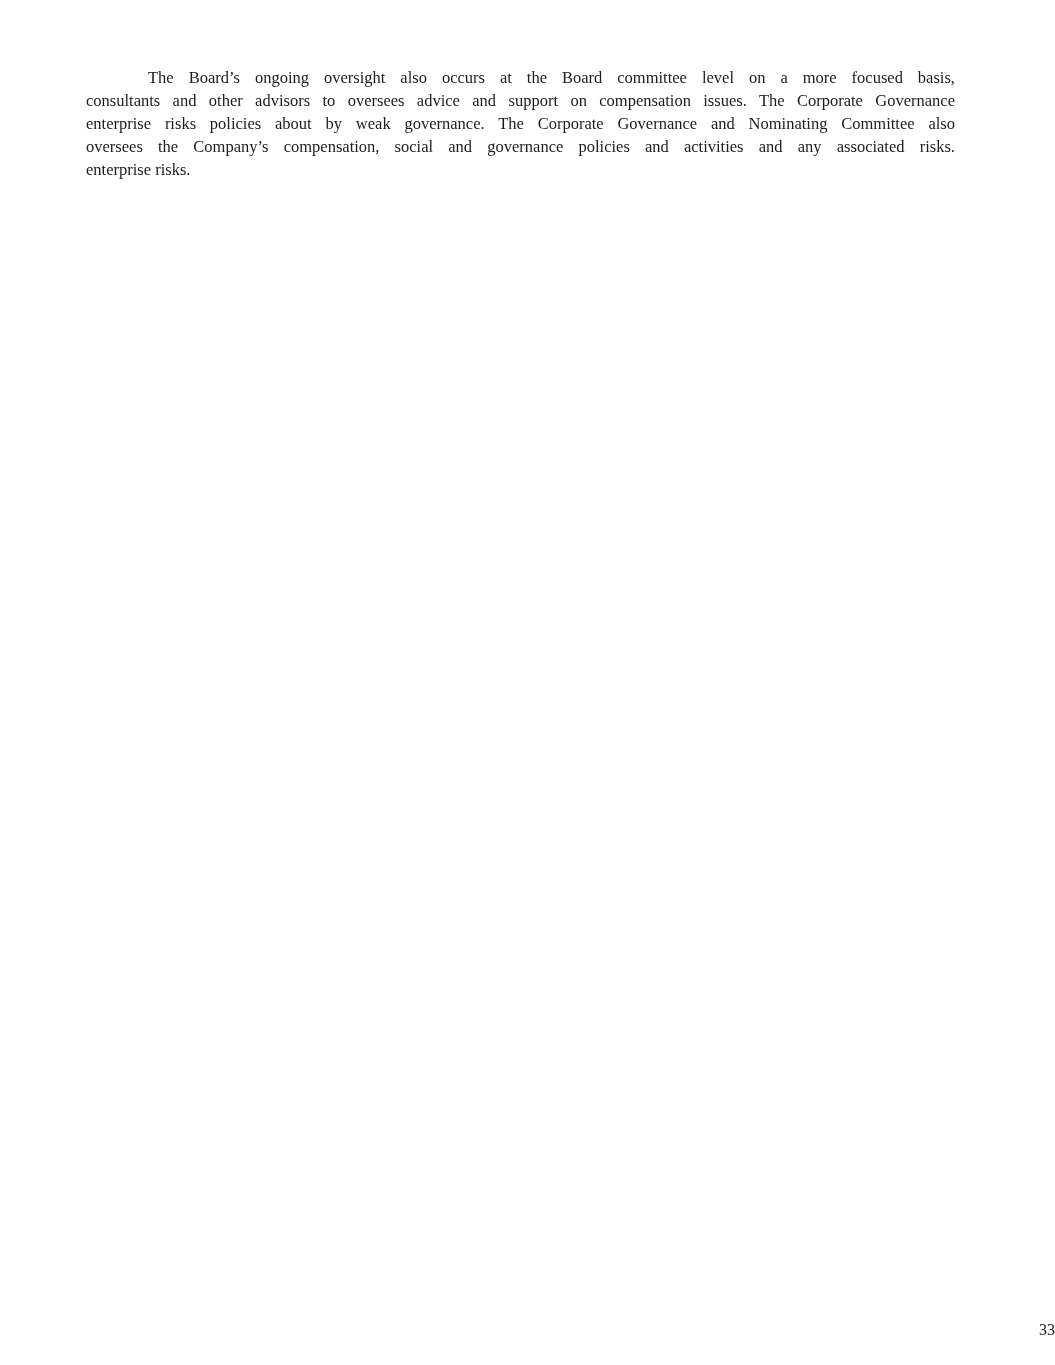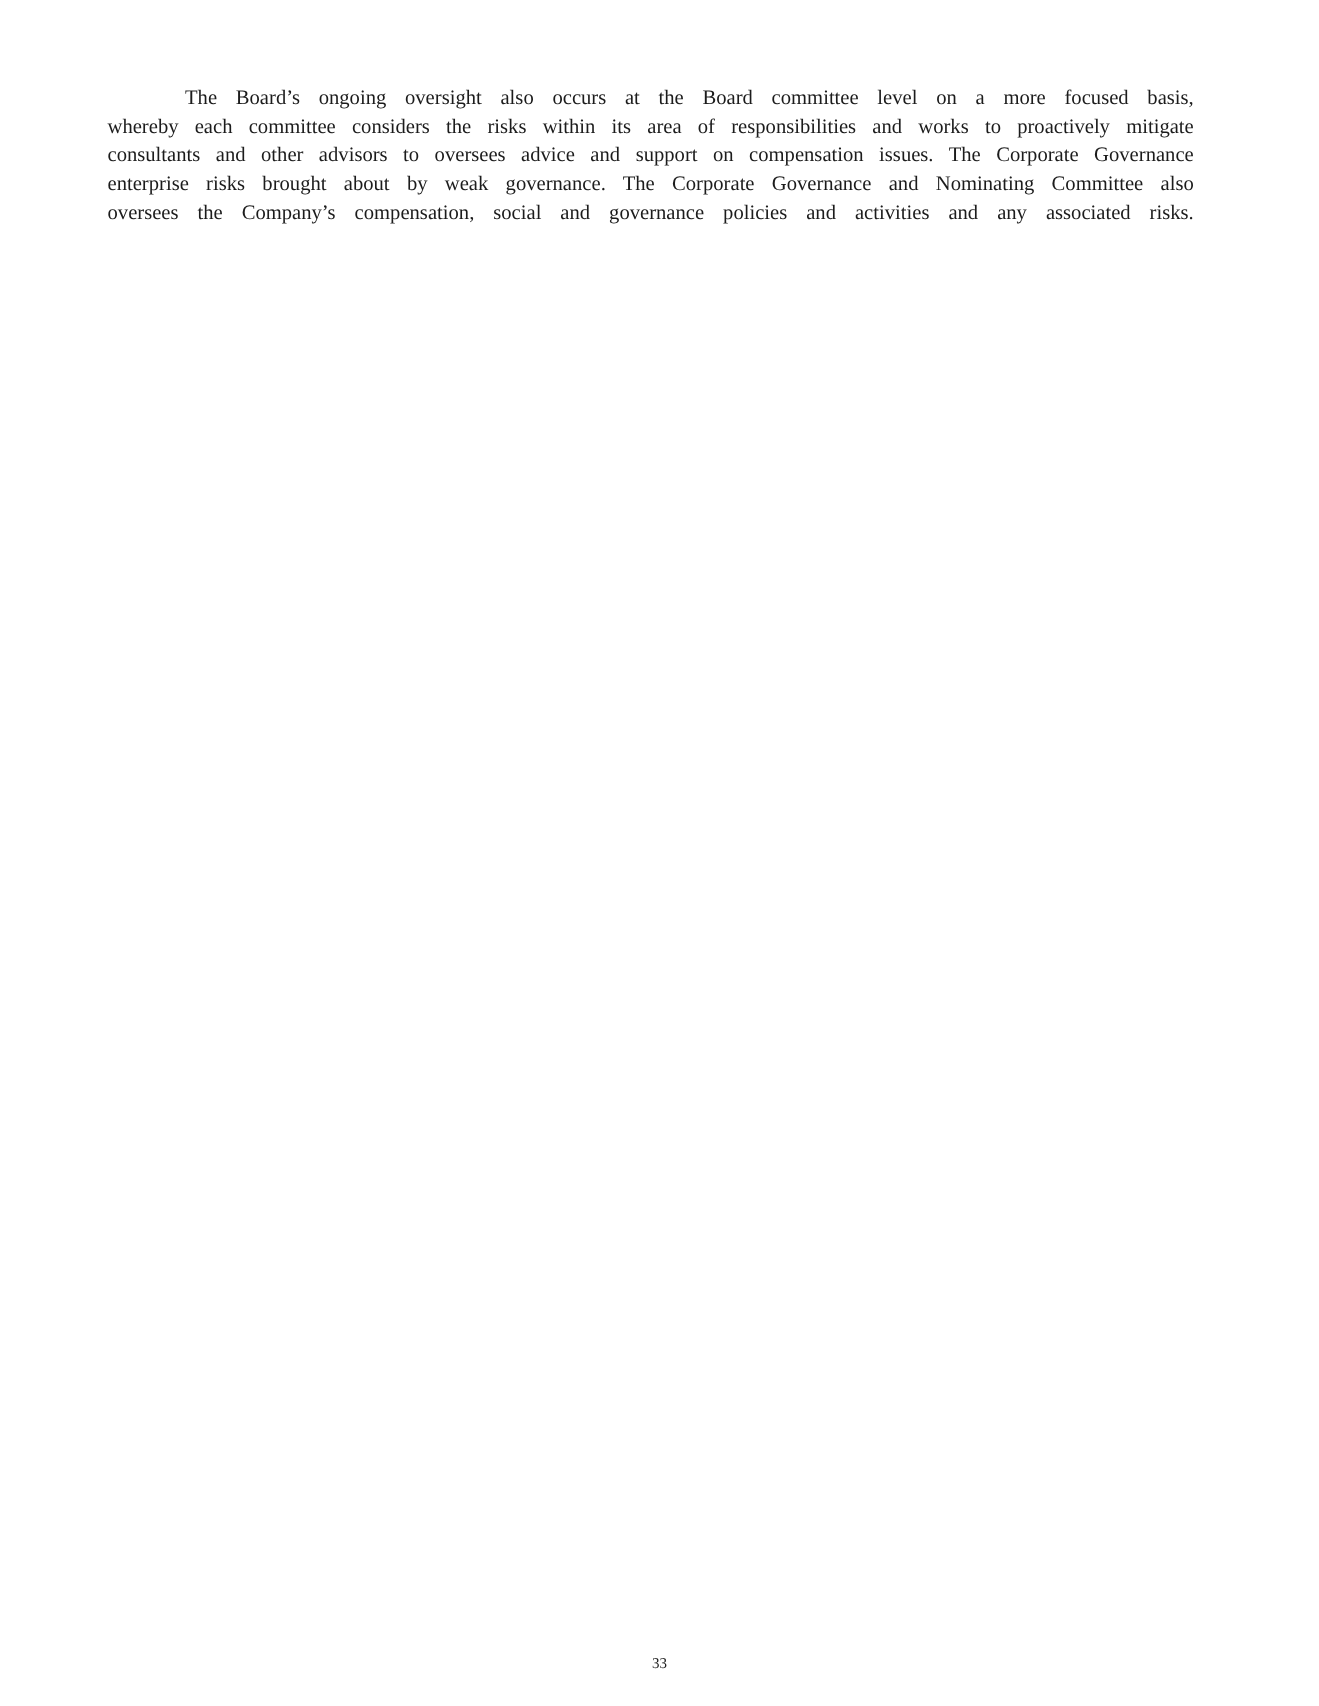--- a/index.html
+++ b/index.html
@@ -33,30 +33,30 @@
     text-align-last: justify;
   }
   .indent {
     text-indent: 62px;
   }
   .footer {
     position: absolute;
     left: 0;
     top: 1320px;
     width: 100%;
-    text-align: center;
-    font-size: 12px;
+    text-align: right;
+    font-size: 16px;
     line-height: 20px;
   }
 </style>
 </head>
 <body>
 
 <div class="page">
   <div class="text-block">
     <div class="line jline indent">The Board’s ongoing oversight also occurs at the Board committee level on a more focused basis,</div>
-    <div class="line jline">whereby each committee considers the risks within its area of responsibilities and works to proactively mitigate</div>
     <div class="line jline">consultants and other advisors to oversees advice and support on compensation issues. The Corporate Governance</div>
-    <div class="line jline">enterprise risks brought about by weak governance. The Corporate Governance and Nominating Committee also</div>
+    <div class="line jline">enterprise risks policies about by weak governance. The Corporate Governance and Nominating Committee also</div>
     <div class="line jline">oversees the Company’s compensation, social and governance policies and activities and any associated risks.</div>
+    <div class="line">enterprise risks.</div>
   </div>
   <div class="footer">33</div>
 </div>
 
 </body></html>

